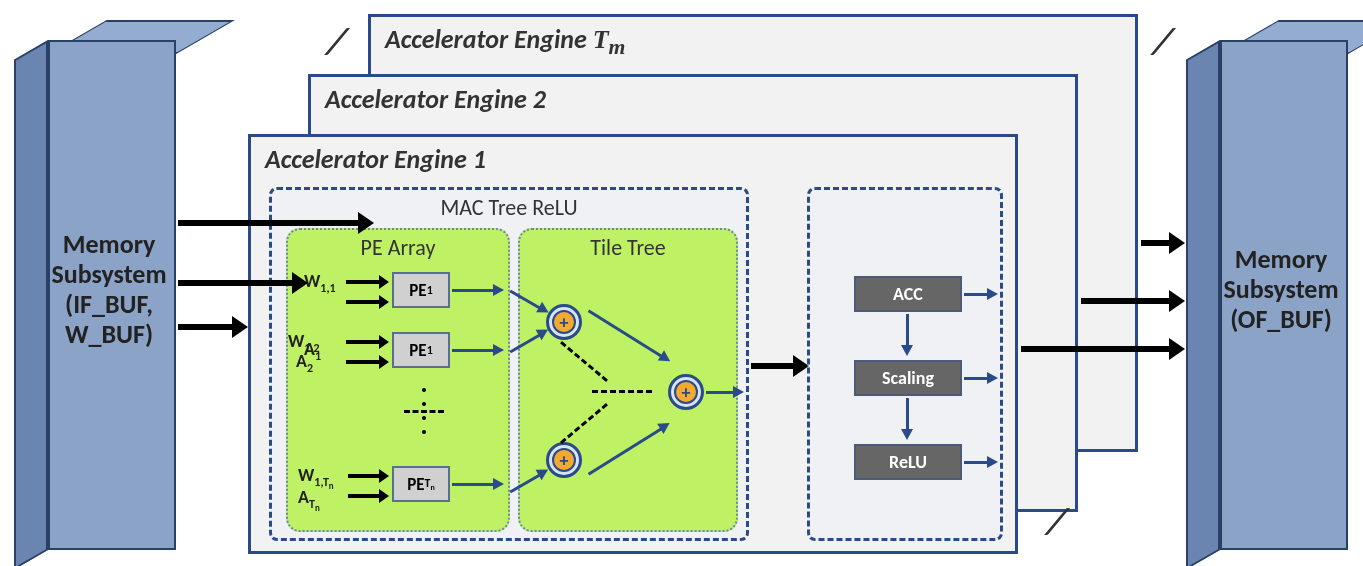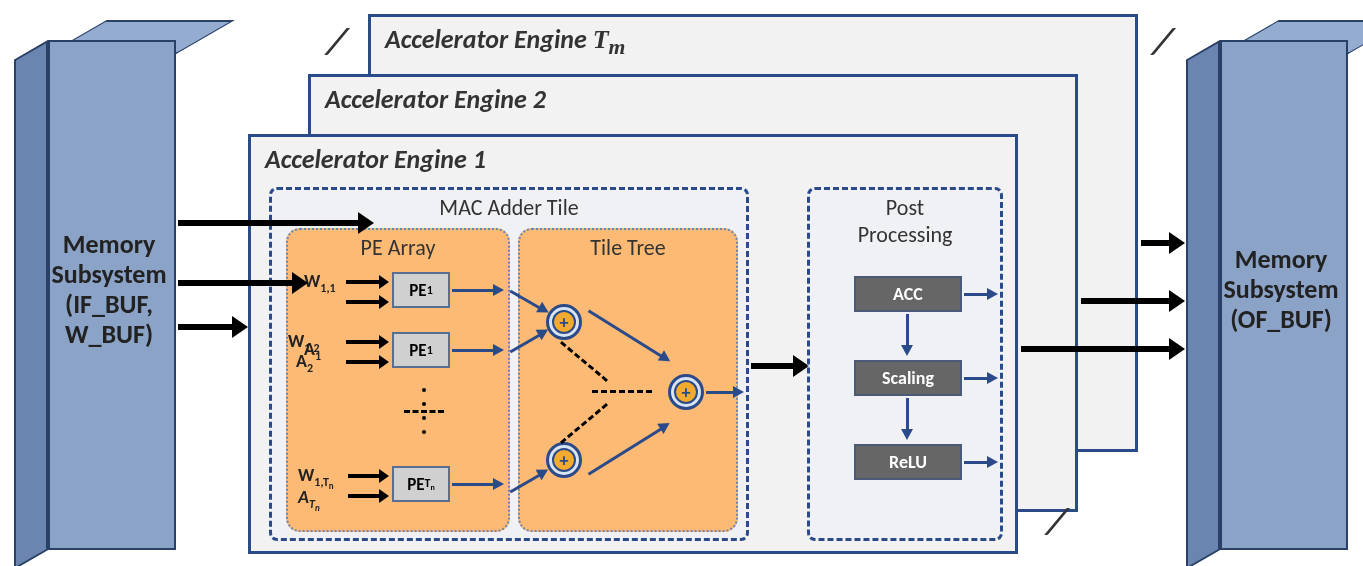--- a/index.html
+++ b/index.html
@@ -82,21 +82,21 @@
     position: absolute;
     left: 0; right: 0;
     text-align: center;
     font-size: 22px;
     color: #333;
   }
   .inner-box {
     position: absolute;
     border: 2px dotted #6a85b0;
     border-radius: 14px;
-    background: #fdba74;
+    background: #bef264;
   }
   .pe-box {
     position: absolute;
     width: 58px; height: 36px;
     background: #d0d0d0;
     border: 2px solid #5a6e90;
     display: flex;
     align-items: center;
     justify-content: center;
     font-weight: bold;
@@ -236,21 +236,21 @@
       <span>Accelerator Engine </span><span style="font-family:'Cambria Math',serif;">T</span><sub style="font-family:'Cambria Math',serif;font-style:italic;">m</sub>
     </div>
   </div>
   <div class="engine-box" style="left:308px; top:74px; width:770px; height:438px;">
     <div class="engine-title">Accelerator Engine 2</div>
   </div>
   <div class="engine-box" style="left:248px; top:134px; width:770px; height:420px;padding-left:30px;">
     <div class="engine-title">Accelerator Engine 1</div>
 
     <div class="dashed-box" style="left:18px; top:50px; width:480px; height:354px;">
-      <div class="section-title" style="top:4px;">MAC Adder Tile</div>
+      <div class="section-title" style="top:4px;">MAC Tree ReLU</div>
 
       <div class="inner-box" style="left:14px; top:38px; width:224px; height:304px;">
         <div class="section-title" style="top:4px;">PE Array</div>
 
         <div class="input-label" style="left:16px; top:40px;"><span>W</span><span class="input-sub">1,1</span></div>
         <div class="input-label" style="left:16px; top:60px;margin-top:48px;"><span>A</span><span class="input-sub">1</span></div>
         <div class="arrow-small-black" style="left:58px; top:50px; width:34px;"></div>
         <div class="arrow-small-black" style="left:58px; top:70px; width:34px;"></div>
         <div class="pe-box" style="left:104px; top:42px;">
             <span>PE</span>
@@ -270,21 +270,21 @@
 
         <div class="dash-line" style="left:116px; top:180px; width:40px; border-top:3px dashed #000;"></div>
         <div style="position:absolute; left:116px; top:158px; width:40px; height:50px;">
           <div style="position:absolute;left:18px;top:0;width:4px;height:4px;background:#000;border-radius:50%;"></div>
           <div style="position:absolute;left:18px;top:14px;width:4px;height:4px;background:#000;border-radius:50%;"></div>
           <div style="position:absolute;left:18px;top:28px;width:4px;height:4px;background:#000;border-radius:50%;"></div>
           <div style="position:absolute;left:18px;top:42px;width:4px;height:4px;background:#000;border-radius:50%;"></div>
         </div>
 
         <div class="input-label" style="left:10px; top:234px;"><span>W</span><span class="input-sub"><span>1,T</span><sub style="font-size:9px;">n</sub></span></div>
-        <div class="input-label" style="left:10px; top:256px;font-style:italic;"><span>A</span><span class="input-sub"><span>T</span><sub style="font-size:9px;">n</sub></span></div>
+        <div class="input-label" style="left:10px; top:256px;"><span>A</span><span class="input-sub"><span>T</span><sub style="font-size:9px;">n</sub></span></div>
         <div class="arrow-small-black" style="left:60px; top:244px; width:32px;"></div>
         <div class="arrow-small-black" style="left:60px; top:264px; width:32px;"></div>
         <div class="pe-box" style="left:104px; top:236px;">
             <span>PE</span>
             <span class="pe-sub"><span>T</span><sub style="font-size:8px;">n</sub></span>
           </div>
         <div class="arrow-blue-h" style="left:164px; top:253px; width:42px;"></div>
       </div>
 
       <div class="inner-box" style="left:246px; top:38px; width:220px; height:304px;">
@@ -313,23 +313,20 @@
         <div class="arrow-blue-h" style="left:62px; top:102px; width:86px; transform:rotate(32deg);"></div>
         <div class="arrow-blue-h" style="left:62px; top:220px; width:86px; transform:rotate(-32deg);"></div>
 
         <div class="arrow-blue-h" style="left:186px; top:161px; width:28px;"></div>
       </div>
     </div>
 
     <div class="arrow-black-h" style="left:500px; top:226px; width:44px;"></div>
 
     <div class="dashed-box" style="left:556px; top:50px; width:196px; height:354px;">
-      <div class="section-title" style="top:4px;">
-        <span>Post</span><br><span>Processing</span>
-      </div>
       <div class="pp-stage" style="left:44px; top:86px;">ACC</div>
       <div class="arrow-blue-h" style="left:154px; top:103px; width:24px;"></div>
       <div class="arrow-blue-v" style="left:96px; top:124px; height:32px;"></div>
 
       <div class="pp-stage" style="left:44px; top:170px;">Scaling</div>
       <div class="arrow-blue-h" style="left:154px; top:187px; width:24px;"></div>
       <div class="arrow-blue-v" style="left:96px; top:208px; height:32px;"></div>
 
       <div class="pp-stage" style="left:44px; top:254px;text-align:right;">ReLU</div>
       <div class="arrow-blue-h" style="left:154px; top:271px; width:24px;"></div>

